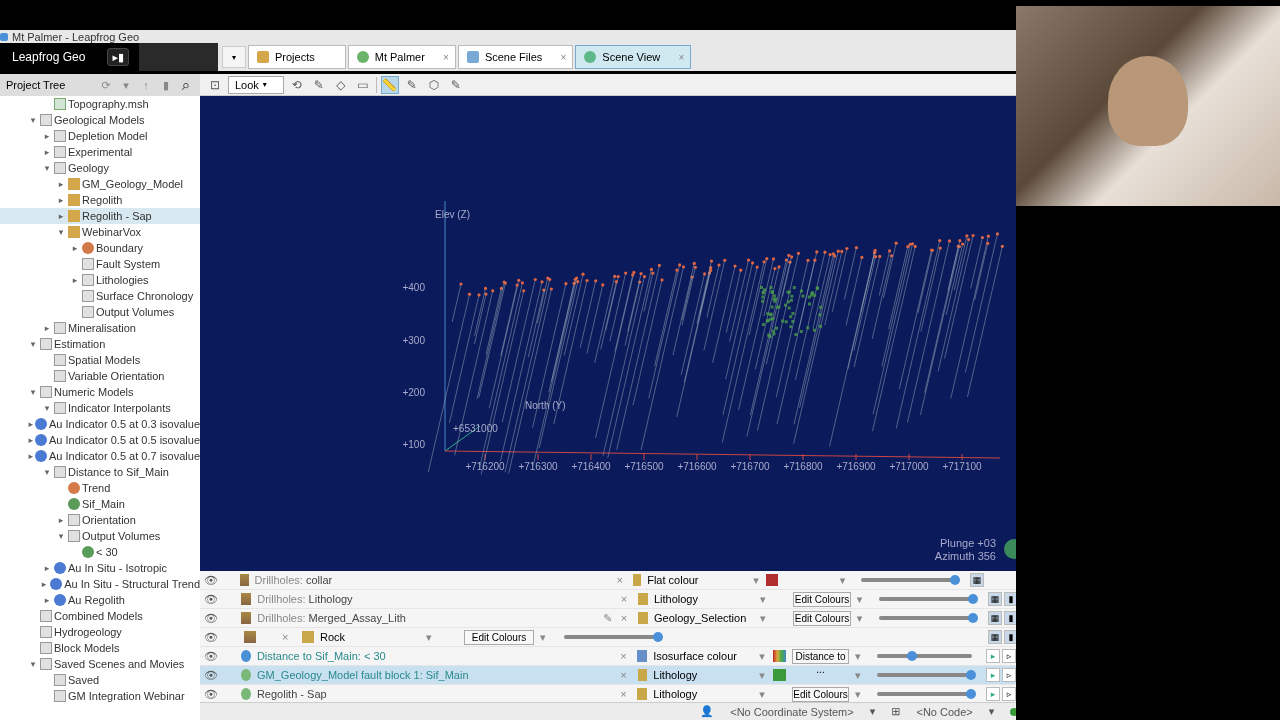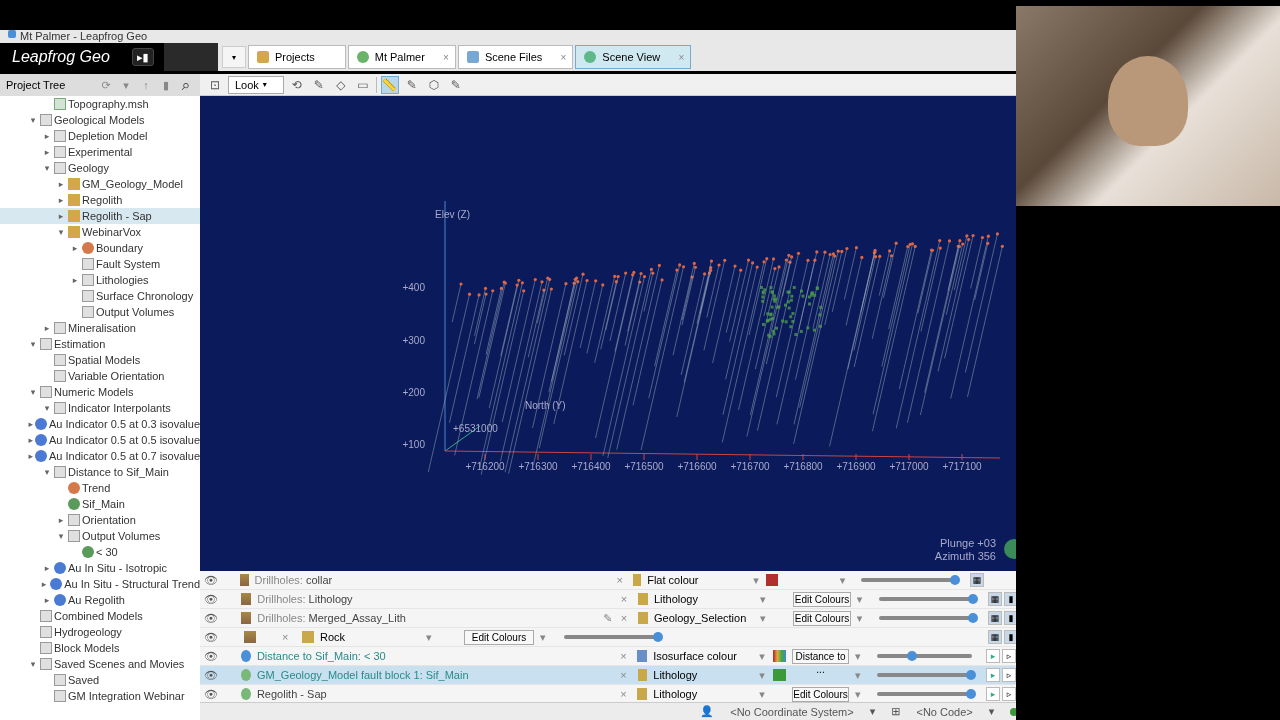--- a/index.html
+++ b/index.html
@@ -1,20 +1,20 @@
 <!DOCTYPE html>
 <html><head>
 <meta charset="utf-8">
 <style>
 * { box-sizing: border-box; margin: 0; padding: 0; font-family: Arial, sans-serif; font-size: 11px; }
 body { width: 1280px; height: 720px; background: #000; overflow: hidden; position: relative; }
-.titlebar { position: absolute; top: 30px; left: 0; right: 264px; height: 13px; background: #e8e8e8; color: #333; padding-left: 8px; display: flex; gap: 4px; font-size: 10px; }
+.titlebar { position: absolute; top: 30px; left: 0; right: 264px; height: 13px; background: #e8e8e8; color: #333; display: flex; align-items: center; gap: 4px; font-size: 10px; }
 .titlebar .icon { width: 8px; height: 8px; background: #4a90d9; border-radius: 2px; }
 .appbar { position: absolute; top: 43px; left: 0; right: 264px; height: 28px; background: #2a2a2a; display: flex; align-items: center; }
-.appbar .logo { background: #000; color: #fff; height: 100%; padding: 0 12px; display: flex; align-items: center; font-size: 16px; font-weight: 500; font-style: italic; }
+.appbar .logo { background: #000; color: #fff; height: 100%; padding: 0 12px; display: flex; align-items: center; font-size: 12px; font-weight: 500; }
 .appbar .rec { width: 42px; height: 100%; background: #000; display: flex; align-items: center; justify-content: center; }
 .appbar .rec .btn { width: 22px; height: 18px; background: #222; border: 1px solid #444; border-radius: 3px; color: #fff; display: flex; align-items: center; justify-content: center; }
 .tabbar { position: absolute; top: 43px; left: 218px; right: 264px; height: 28px; background: #e8e8e8; display: flex; align-items: center; padding: 0 4px; gap: 2px; }
 .tabbar .dropdown { width: 24px; height: 22px; border: 1px solid #ccc; background: #f5f5f5; display: flex; align-items: center; justify-content: center; font-size: 8px; }
 .tab { height: 24px; padding: 0 30px 0 8px; display: flex; align-items: center; gap: 6px; border: 1px solid #bbb; background: #fff; position: relative; }
 .tab.active { background: #d0e8f0; border-color: #7ac; }
 .tab .close { position: absolute; right: 6px; font-size: 10px; color: #888; }
 .tab-icon { width: 12px; height: 12px; border-radius: 2px; }
 .tab-icon.projects { background: #d4a84a; }
 .tab-icon.project { background: #6bb36b; border-radius: 50%; }

